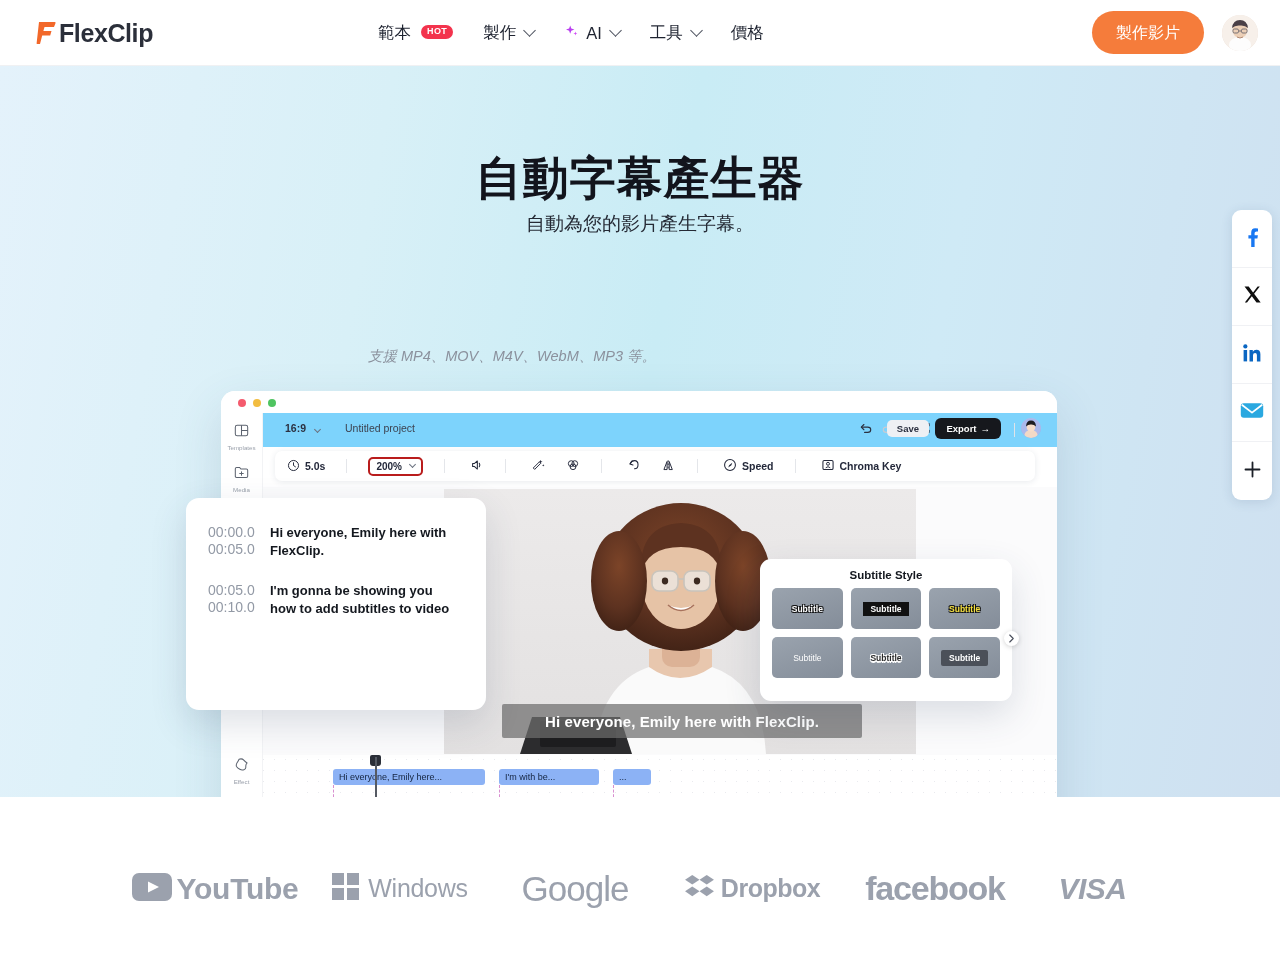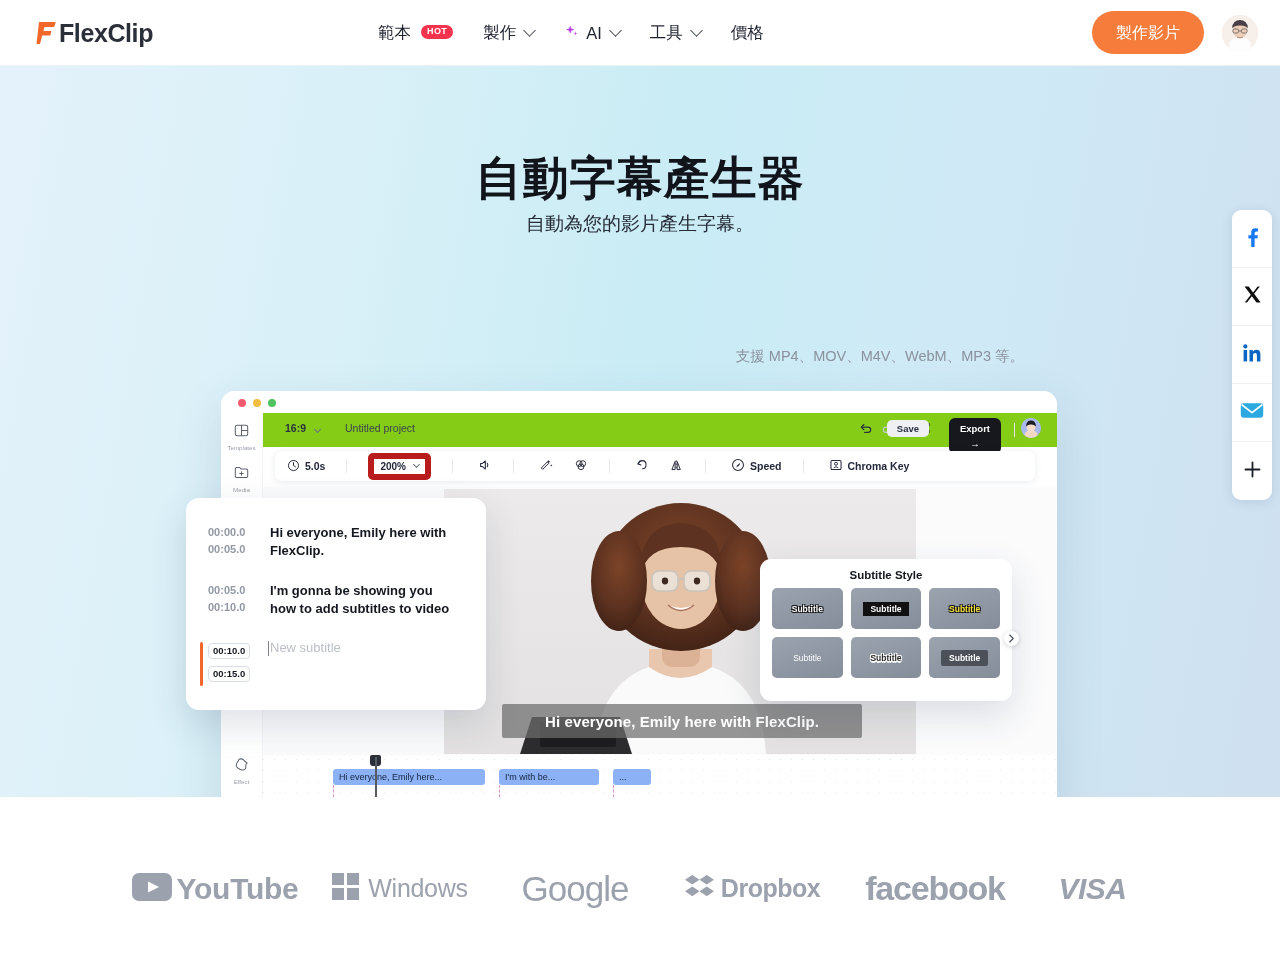--- a/index.html
+++ b/index.html
@@ -66,22 +66,22 @@
     font-size: 19px; color: #252a35; font-weight: 400;
   }
   .upload-btn {
     position: absolute; top: 212px; left: 50%; transform: translateX(-50%);
     width: 252px; height: 60px; background: #0a0a0c; color: #fff;
     border-radius: 30px; border: none; cursor: pointer;
     display: flex; align-items: center; justify-content: center; gap: 12px;
     font-size: 18px; font-weight: 500;
   }
   .hero-note {
-    position: absolute; top: 281px; width: 1024px; text-align: right;
-    font-size: 14.5px; color: #8b919d;
+    position: absolute; top: 281px; width: 1024px; text-align: center;
+    font-size: 14.5px; color: #8b919d; font-style: italic;
   }
 
   
   .mock {
     position: absolute; left: 221px; top: 391px; width: 836px; height: 475px;
     background: #fff; border-radius: 14px;
     box-shadow: 0 18px 48px rgba(60,90,120,0.16);
     overflow: hidden;
   }
   .mock-titlebar { position:absolute; top:0; left:0; width:836px; height:22px; background:#fff; }
@@ -92,57 +92,57 @@
 
   .mock-left {
     position:absolute; left:0; top:22px; width:42px; height:453px; background:#fff;
     border-right: 1px solid #f2f3f5;
     display:flex; flex-direction:column; align-items:center; padding-top:10px; gap:14px;
   }
   .ltool { display:flex; flex-direction:column; align-items:center; width:42px; cursor:pointer; }
   .ltool .lbl { font-size: 6.2px; color:#9aa0ab; margin-top: 2px; }
   .ltool.active .lbl { color:#f2682a; }
 
-  .mock-topbar { position:absolute; left:42px; top:22px; width:794px; height:34px; background:#84cc16; }
+  .mock-topbar { position:absolute; left:42px; top:22px; width:794px; height:34px; background:#7dd3fc; }
   .ratio { position:absolute; left:22px; top:9px; font-size:10.5px; font-weight:700; color:#2b3040; }
   .ratio-chev { position:absolute; left:52px; top:14px; width:5px; height:5px; border-right:1.3px solid #6b7280; border-bottom:1.3px solid #6b7280; transform:rotate(45deg); }
   .proj-name { position:absolute; left:82px; top:9px; font-size:10.5px; color:#3c4250; }
   .tb-icon { position:absolute; top:8px; cursor:pointer; }
   .save-btn { position:absolute; right:128px; top:7px; background:#eef0f4; border-radius:5px; padding:3px 10px; font-size:9.5px; font-weight:700; color:#2b3040; cursor:pointer; }
-  .export-btn { position:absolute; right:56px; top:5px; background:#16181d; color:#fff; border-radius:6px; padding:5px 11px; font-size:9.5px; font-weight:700; cursor:pointer; display:flex; align-items:center; gap:4px;flex-direction:column; }
+  .export-btn { position:absolute; right:56px; top:5px; background:#16181d; color:#fff; border-radius:6px; padding:5px 11px; font-size:9.5px; font-weight:700; cursor:pointer; display:flex; align-items:center; gap:4px; }
   .mock-avatar { position:absolute; right:16px; top:5px; width:20px; height:20px; border-radius:50%;
     background: radial-gradient(circle at 50% 35%, #cfd8f5 0%, #9fb0e8 70%, #8da0e0 100%); overflow:hidden; cursor:pointer; }
 
   .mock-toolbar {
     position:absolute; left:54px; top:60px; width:760px; height:30px;
     background:#fff; border-radius:7px; box-shadow:0 1px 6px rgba(30,50,80,0.10);
     display:flex; align-items:center; padding-left:12px; gap:21px; font-size:10.5px; color:#23283a; font-weight:700;
   }
   .tb-sep { width:1px; height:14px; background:#e4e6ea; }
   .tb-grp { display:flex; align-items:center; gap:5px; cursor:pointer; }
-  .zoom-sel { border:6px solid #b91c1c; border-radius:5px; padding:2px 6px; display:flex; align-items:center; gap:8px; font-size:10px; font-weight:700; cursor:pointer; }
+  .zoom-sel { border:2px solid #b91c1c; border-radius:5px; padding:2px 6px; display:flex; align-items:center; gap:8px; font-size:10px; font-weight:700; cursor:pointer; }
 
   .canvas-wrap { position:absolute; left:42px; top:96px; width:794px; height:268px; background:#fbfbfc; display:flex; align-items:center; justify-content:center; }
   .video-frame { position:absolute; left:181px; top:2px; width:472px; height:265px; overflow:hidden; background:#ececec; }
   .vcap {
     position:absolute; left:58px; bottom:16px; width:360px; height:34px;
     background: rgba(110,110,110,0.72);
     display:flex; align-items:center; justify-content:center;
     color:#fff; font-size:15px; font-weight:700; letter-spacing:0.1px; border-radius:2px;
   }
 
   
   .sub-card {
     position:absolute; left:186px; top:498px; width:300px; height:212px;
     background:#fff; border-radius:13px; box-shadow:0 14px 36px rgba(50,70,100,0.16);
     padding: 26px 22px 0 22px; z-index: 22;
   }
   .sub-row { display:flex; margin-bottom: 22px; }
   .sub-times { width: 50px; flex: 0 0 50px; }
-  .sub-times div { font-size: 11px; color:#9299a5; line-height: 17px; font-weight: bold; }
+  .sub-times div { font-size: 14px; color:#9299a5; line-height: 17px; }
   .sub-text { font-size: 13px; color:#14181f; font-weight:700; line-height: 18px; padding-left: 12px; }
   .sub-row.active .sub-times div {
     border:1px solid #d9dde4; border-radius:4px; font-size:9.5px; font-weight:700; color:#14181f;
     padding:1px 4px; display:inline-block; line-height:12px; margin-bottom:4px;
   }
   .sub-row.active { position:relative; }
   .active-bar { position:absolute; left:-8px; top:2px; width:2.5px; height:44px; background:#f2682a; border-radius:2px; }
   .placeholder { color:#b9bfc9; font-weight:400; font-size:13px; padding-left:12px; position:relative; }
   .caret { position:absolute; left:10px; top:1px; width:1px; height:15px; background:#7d8490; }
 
@@ -545,28 +545,20 @@
         <div>00:05.0</div>
       </div>
       <div class="sub-text">Hi everyone, Emily here with FlexClip.</div>
     </div>
     <div class="sub-row">
       <div class="sub-times">
         <div>00:05.0</div>
         <div>00:10.0</div>
       </div>
       <div class="sub-text" style="width:200px;">I'm gonna be showing you how to add subtitles to video</div>
-    </div>
-    <div class="sub-row active">
-      <span class="active-bar"></span>
-      <div class="sub-times">
-        <div>00:10.0</div>
-        <div>00:15.0</div>
-      </div>
-      <div class="placeholder">New subtitle<span class="caret"></span></div>
     </div>
   </div>
 
   <div class="style-card">
     <div class="style-title">Subtitle Style</div>
     <div class="style-grid">
       <div class="style-cell">
           <span class="st st1">Subtitle</span>
         </div>
       <div class="style-cell">

